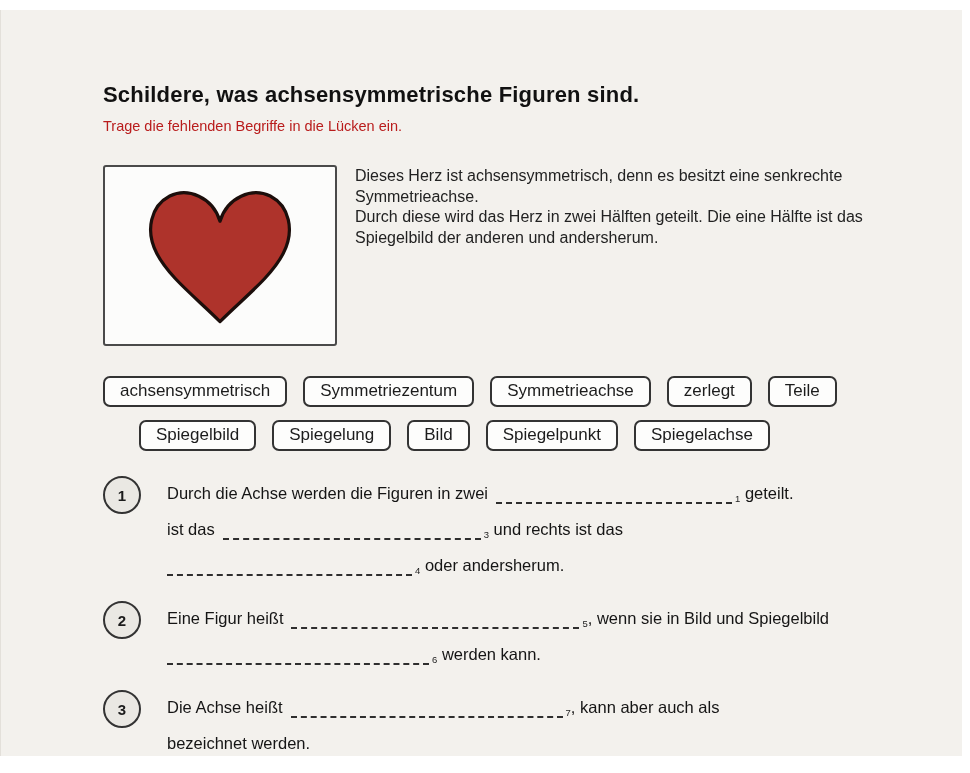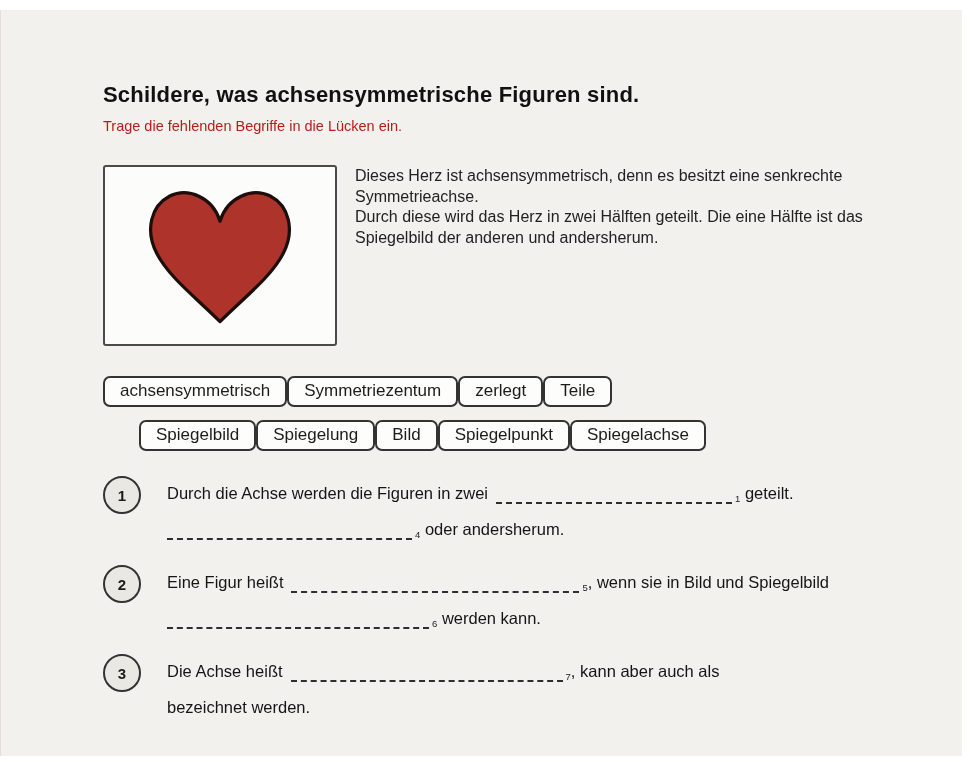--- a/index.html
+++ b/index.html
@@ -45,21 +45,21 @@
     margin-left: 18px;
     margin-top: 1px;
     width: 600px;
     font-size: 16px;
     line-height: 20.5px;
     color: #222222;
     white-space: pre-line;
   }
 
   .word-bank { margin-top: 30px; }
-  .word-row { display: flex; }
+  .word-row { display: flex; gap: 16px; }
   .word-row + .word-row { margin-top: 13px; padding-left: 36px; }
   .word-chip {
     display: inline-flex; align-items: center; justify-content: center;
     padding: 3px 15px 4px 15px;
     background: #fdfdfc;
     border: 2px solid #333333;
     border-radius: 7px;
     font-size: 17px;
     color: #1c1c1c;
     font-family: "Liberation Sans", sans-serif;
@@ -127,38 +127,40 @@
       <div class="intro-text">Dieses Herz ist achsensymmetrisch, denn es besitzt eine senkrechte
 Symmetrieachse.
 Durch diese wird das Herz in zwei Hälften geteilt. Die eine Hälfte ist das
 Spiegelbild der anderen und andersherum.</div>
     </div>
 
     <div class="word-bank">
       <div class="word-row">
         <span class="word-chip">achsensymmetrisch</span>
         <span class="word-chip">Symmetriezentum</span>
+        <span class="word-chip">Symmetrieachse</span>
         <span class="word-chip">zerlegt</span>
         <span class="word-chip">Teile</span>
       </div>
       <div class="word-row">
         <span class="word-chip">Spiegelbild</span>
         <span class="word-chip">Spiegelung</span>
         <span class="word-chip">Bild</span>
         <span class="word-chip">Spiegelpunkt</span>
         <span class="word-chip">Spiegelachse</span>
       </div>
     </div>
 
     <div class="questions">
 
       <div class="question">
         <div class="badge">1</div>
         <div class="q-lines">
           <div><span>Durch die Achse werden die Figuren in zwei</span><span class="blank" style="width:236px"></span><span class="sub">1</span><span> geteilt.</span></div>
+          <div><span>ist das</span><span class="blank" style="width:258px"></span><span class="sub">3</span><span> und rechts ist das</span></div>
           <div><span class="blank blank--nolead" style="width:245px"></span><span class="sub">4</span><span> oder andersherum.</span></div>
         </div>
       </div>
 
       <div class="question">
         <div class="badge">2</div>
         <div class="q-lines">
           <div><span>Eine Figur heißt</span><span class="blank" style="width:288px"></span><span class="sub">5</span><span>, wenn sie in Bild und Spiegelbild</span></div>
           <div><span class="blank blank--nolead" style="width:262px"></span><span class="sub">6</span><span> werden kann.</span></div>
         </div>

